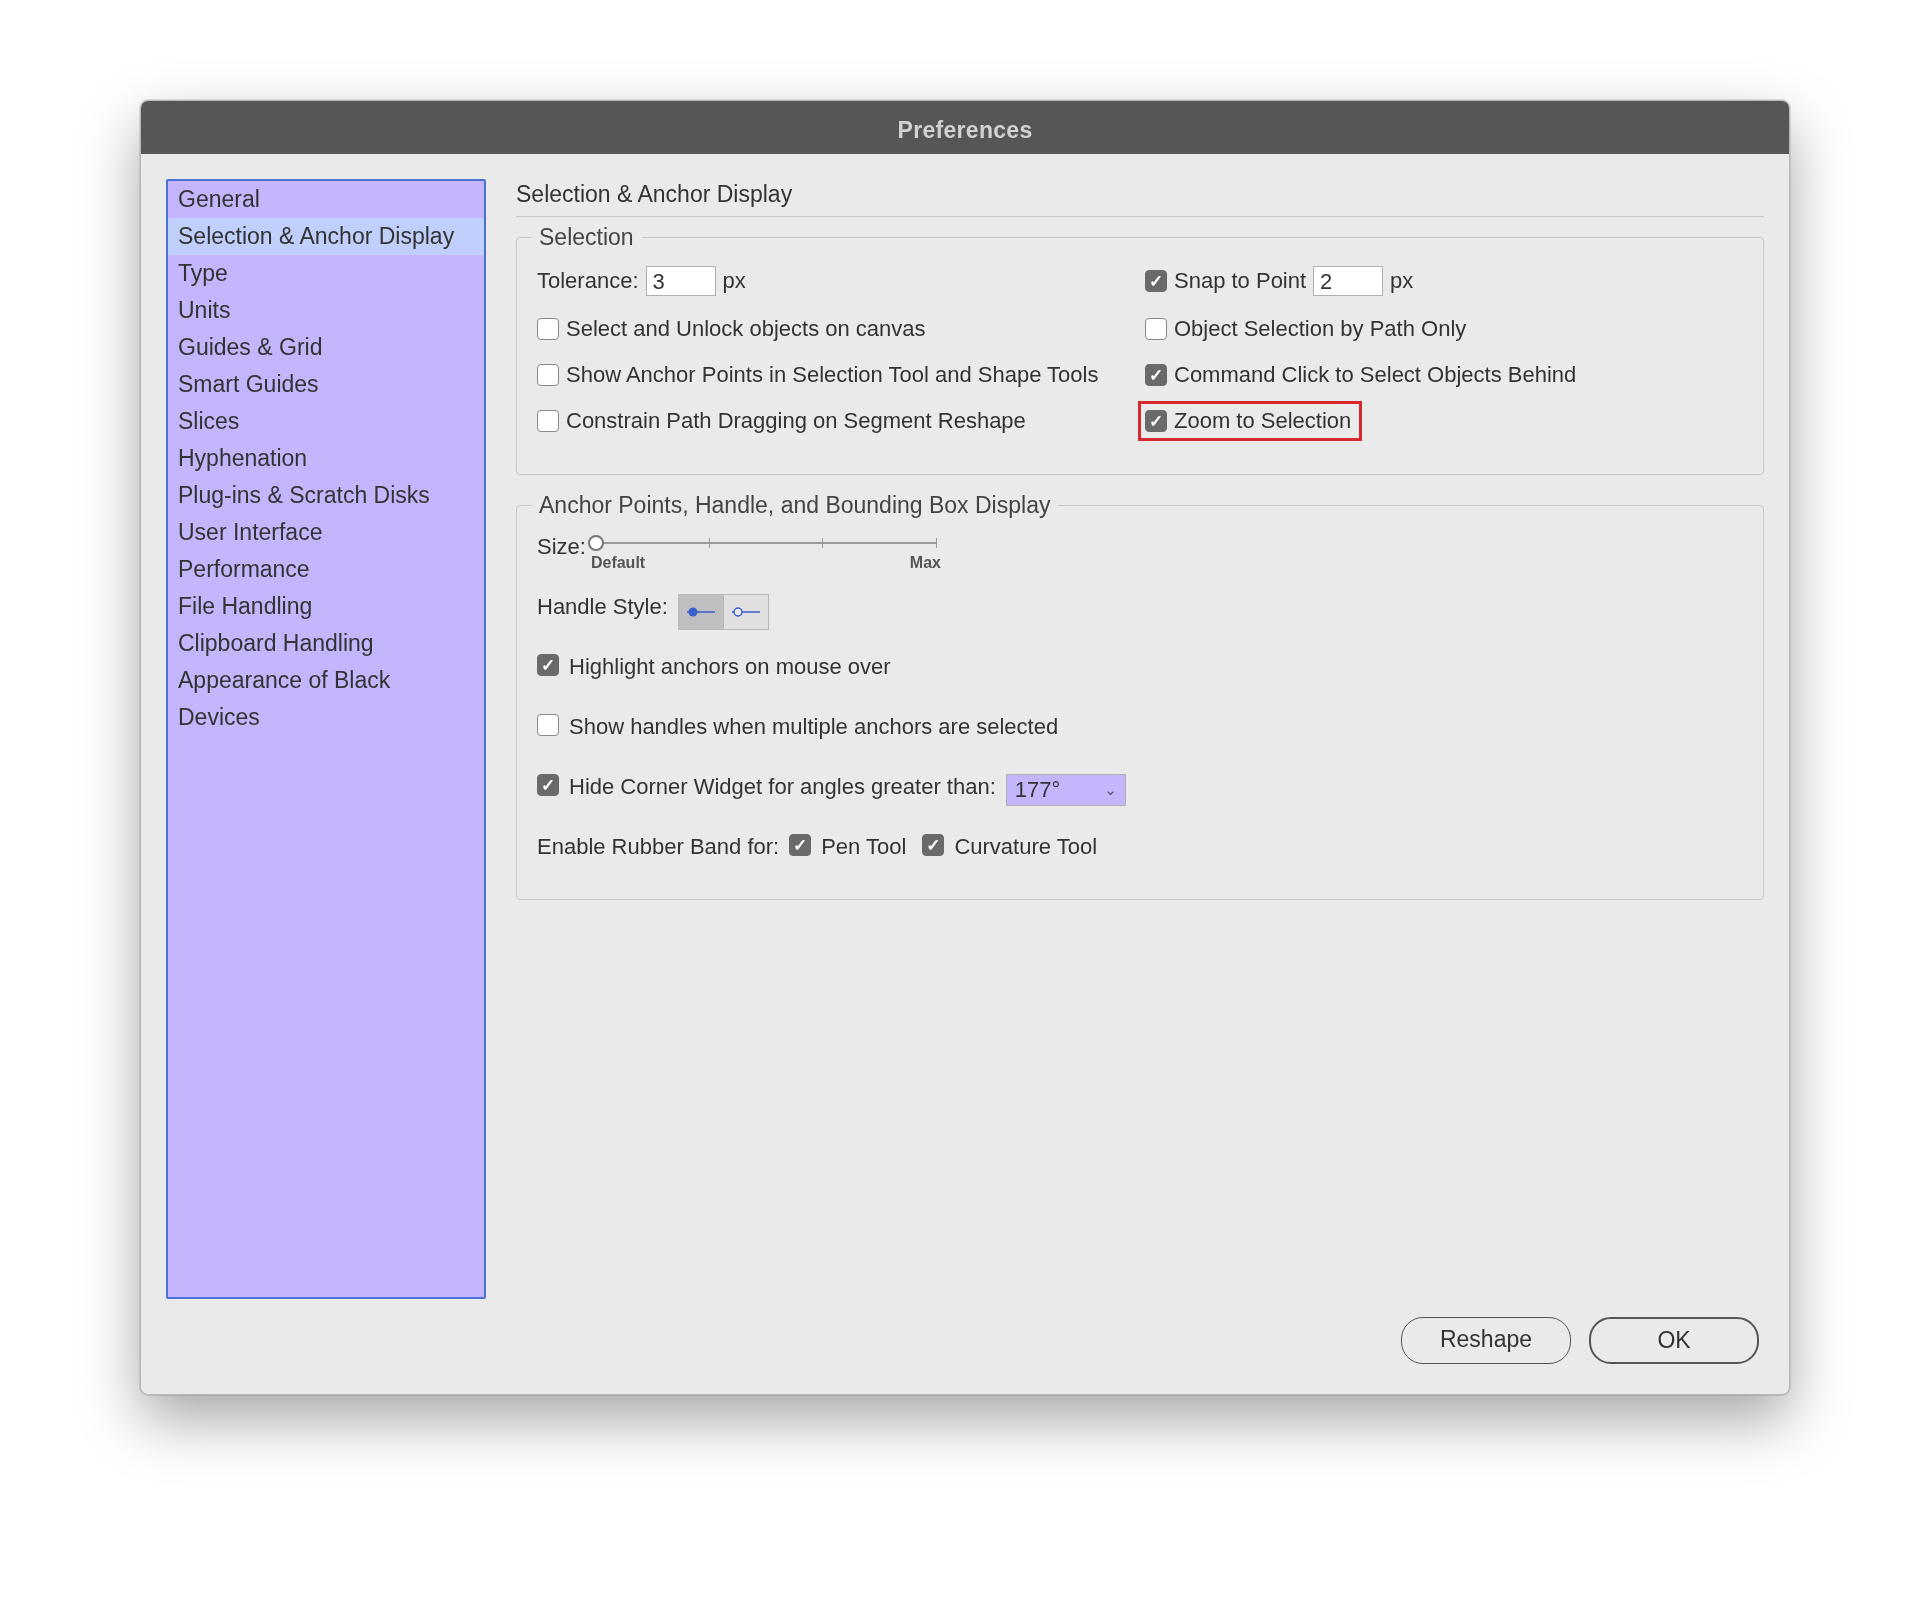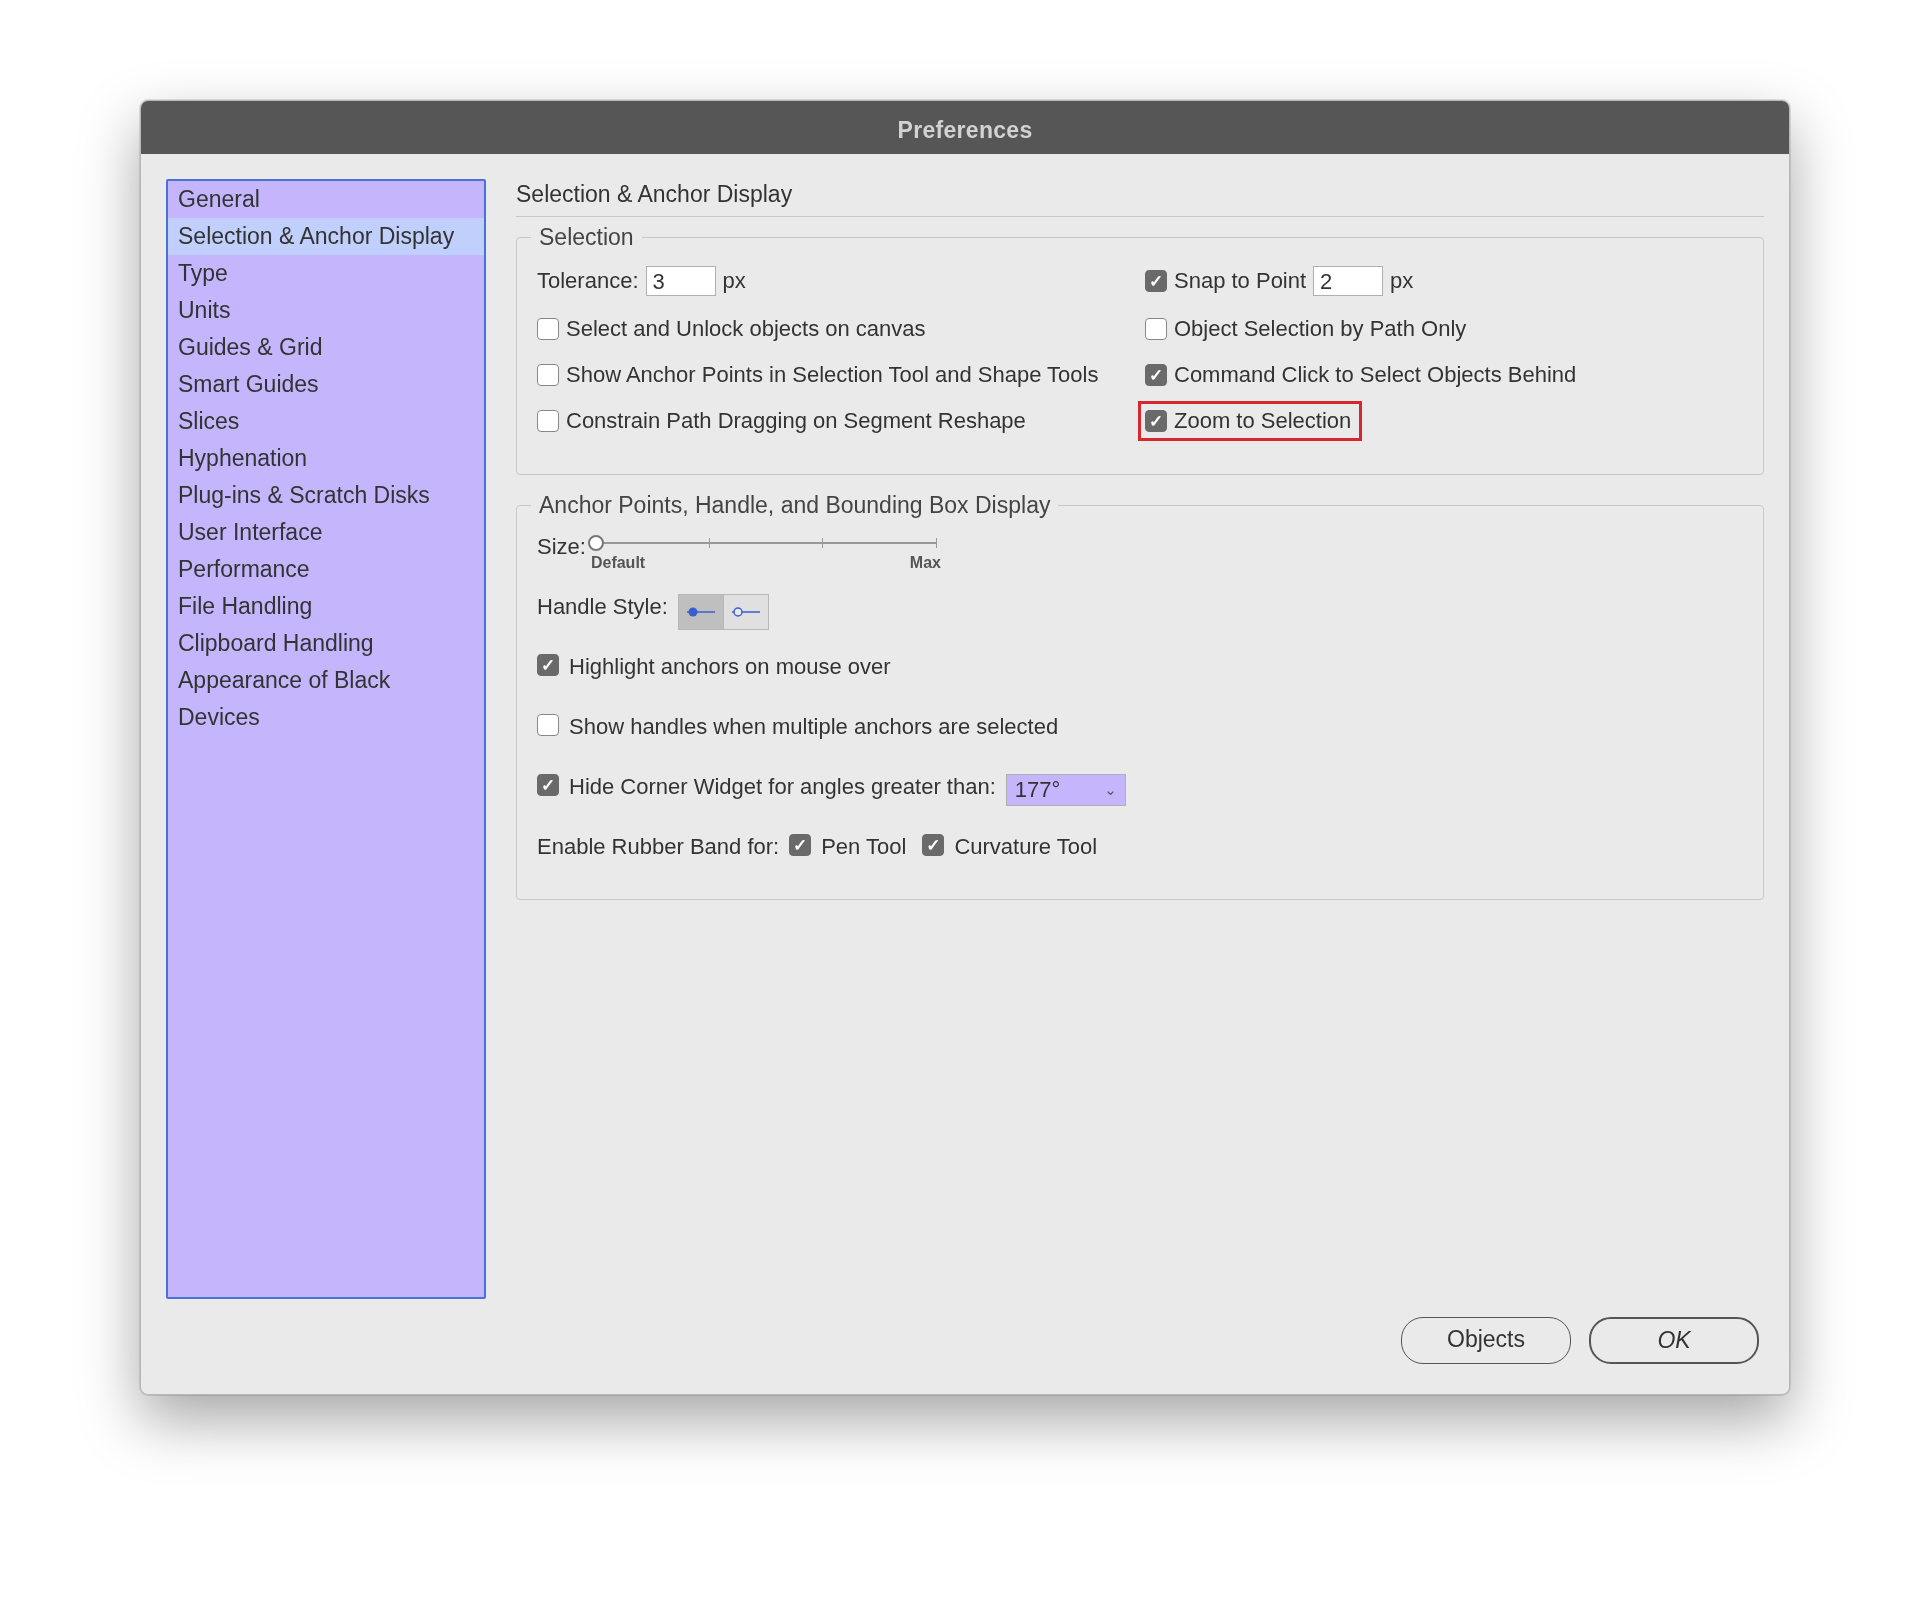--- a/index.html
+++ b/index.html
@@ -188,21 +188,21 @@
 }
 .btn {
   border: 1.5px solid #555;
   border-radius: 22px;
   background: #eaeaea;
   padding: 8px 0;
   width: 170px;
   text-align: center;
   font-size: 23px;
 }
-.btn.primary { border-width: 2.5px; font-weight: 500; font-style: italic; }
+.btn.primary { border-width: 2.5px; font-weight: 500; }
 .anchor-row { display:flex; align-items:flex-start; gap:10px; margin-bottom: 20px; min-height: 40px;}
 </style>
 </head>
 <body>
 
 <div class="dialog">
   <div class="titlebar">Preferences</div>
   <div class="body">
     <div class="sidebar">
       <div class="sidebar-item">General</div>
@@ -347,16 +347,16 @@
           <span class="checkbox checked" style="margin-left:6px">
               <span class="checkmark">✓</span>
             </span>
           <span class="label">Curvature Tool</span>
         </div>
       </div>
     </div>
   </div>
 
   <div class="footer">
-    <div class="btn">Objects</div>
+    <div class="btn">Reshape</div>
     <div class="btn primary">OK</div>
   </div>
 </div>
 
 </body></html>

